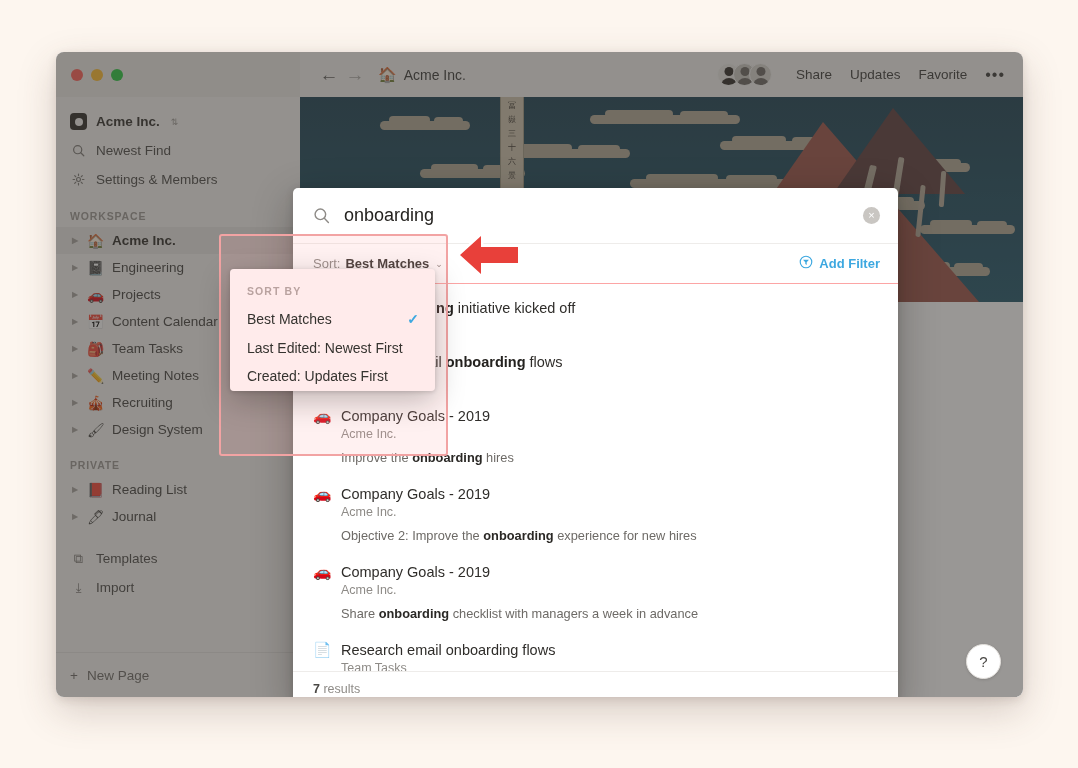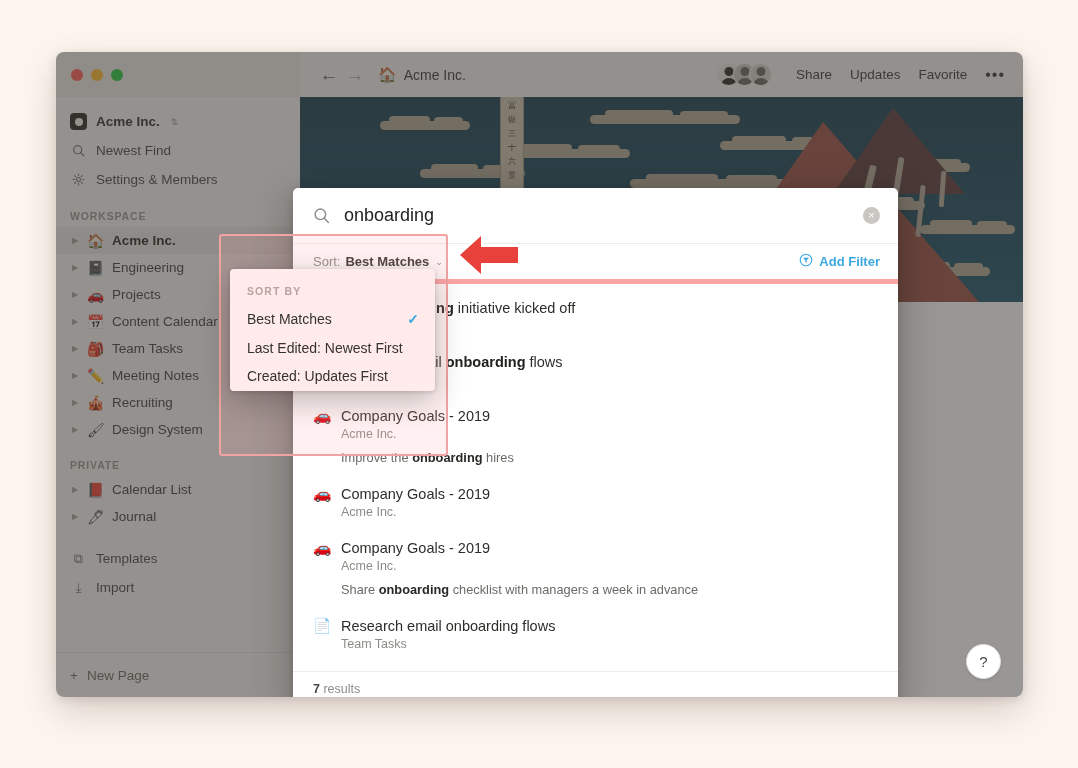--- a/index.html
+++ b/index.html
@@ -315,21 +315,21 @@
     display: flex; align-items: center; justify-content: center;
     font-size: 11px; line-height: 1;
   }
 
   #filter-bar {
     height: 40px;
     flex: none;
     display: flex;
     align-items: center;
     padding: 0 18px 0 20px;
-    border-bottom: 5px solid #fca5a5;
+    border-bottom: 1px solid #fca5a5;
     font-size: 13px;
   }
   #sort-control {
     display: flex; align-items: center; gap: 5px;
     color: #5e5b58;
   }
   #sort-label { color: #8e8b87; }
   #sort-value { color: #35332f; font-weight: 600; }
   .chev-down { font-size: 9px; color: #8b8884; margin-left: 1px; }
   #add-filter {
@@ -601,21 +601,21 @@
       <span class="tri">▶</span>
       <span class="pgico">🖌</span>
       <span>Design System</span>
     </div>
 
     <div class="section-label">PRIVATE</div>
 
     <div class="tree-row">
       <span class="tri">▶</span>
       <span class="pgico">📕</span>
-      <span>Calendar List</span>
+      <span>Reading List</span>
     </div>
     <div class="tree-row">
       <span class="tri">▶</span>
       <span class="pgico">🖊</span>
       <span>Journal</span>
     </div>
 
     <div id="sidebar-footer">
       <div class="side-row">
         <span class="ico">⧉</span>
@@ -693,20 +693,21 @@
         <div class="result-parent">Acme Inc.</div>
         <div class="result-snippet"><span>Improve the </span><b>onboarding</b><span> hires</span></div>
       </div>
 
       <div class="result">
         <div class="result-head">
           <span class="r-ico">🚗</span>
           <span class="result-title"><span>Company Goals - 2019</span><b></b><span></span></span>
         </div>
         <div class="result-parent">Acme Inc.</div>
+        <div class="result-snippet"><span>Objective 2: Improve the </span><b>onboarding</b><span> experience for new hires</span></div>
       </div>
 
       <div class="result">
         <div class="result-head">
           <span class="r-ico">🚗</span>
           <span class="result-title"><span>Company Goals - 2019</span><b></b><span></span></span>
         </div>
         <div class="result-parent">Acme Inc.</div>
         <div class="result-snippet"><span>Share </span><b>onboarding</b><span> checklist with managers a week in advance</span></div>
       </div>

